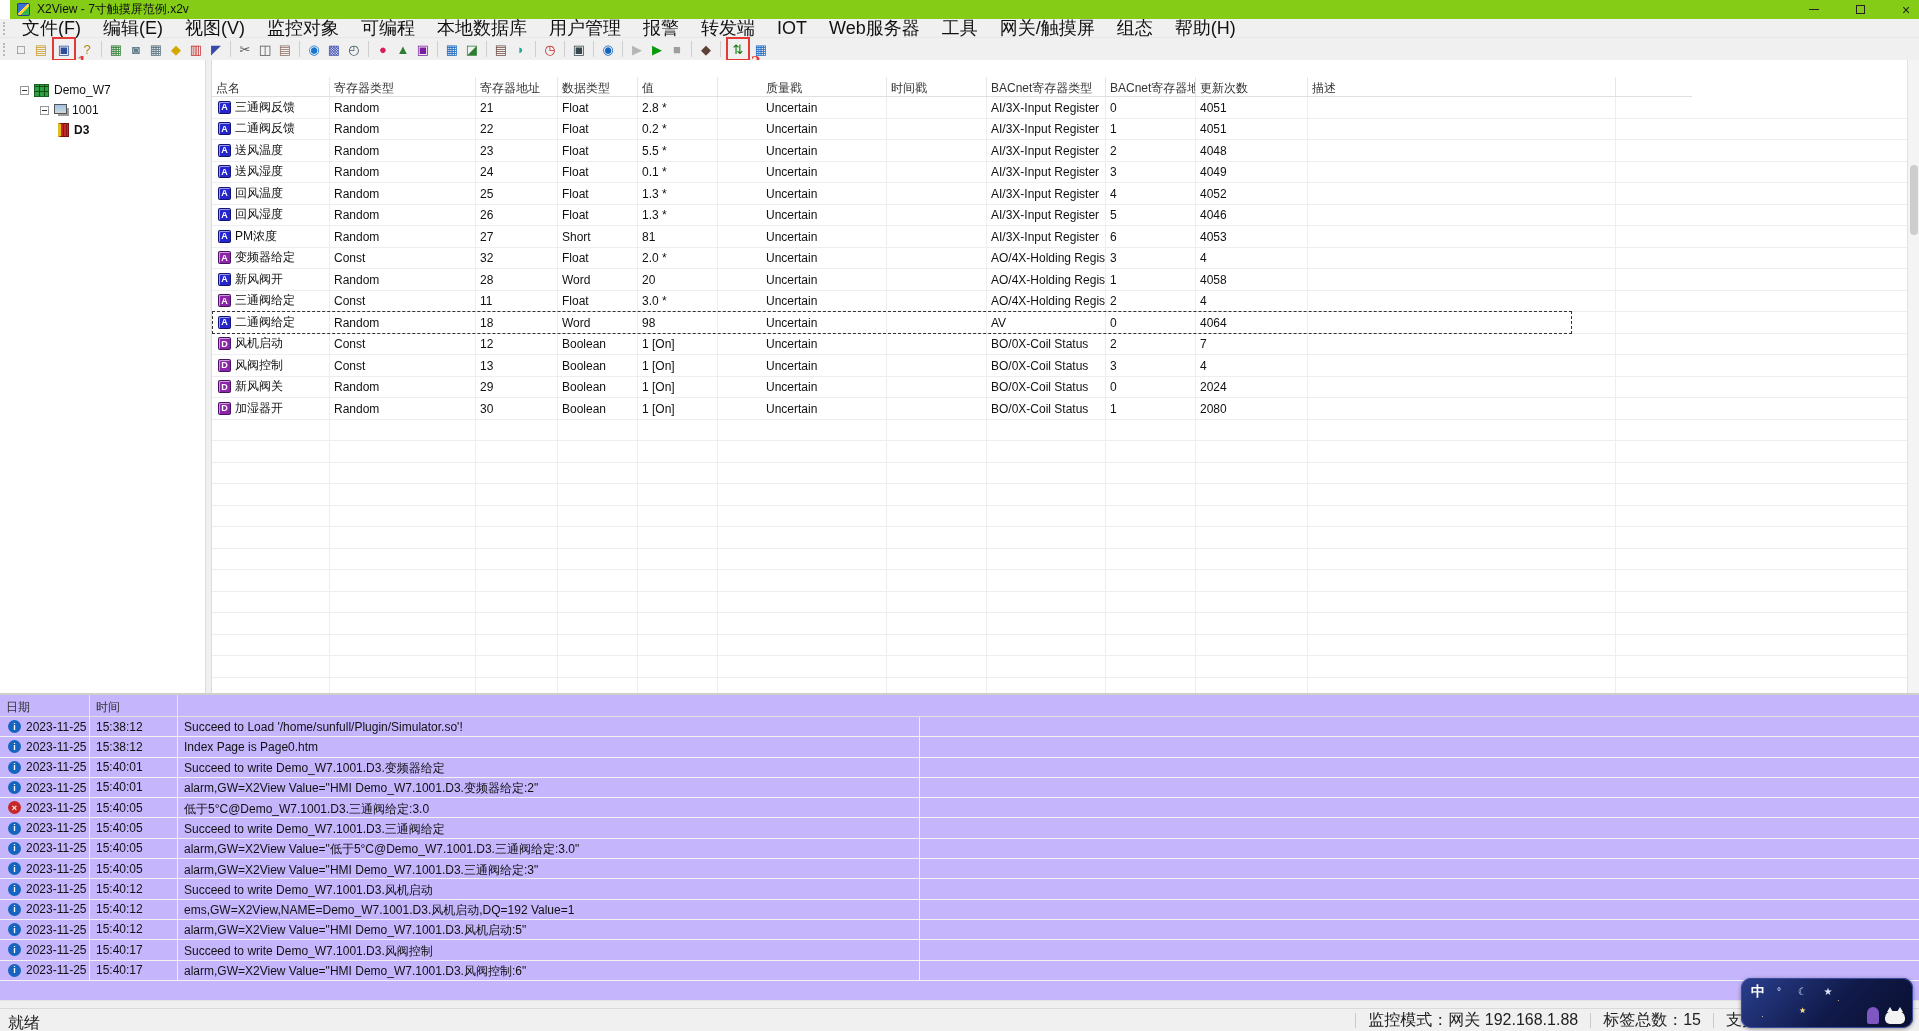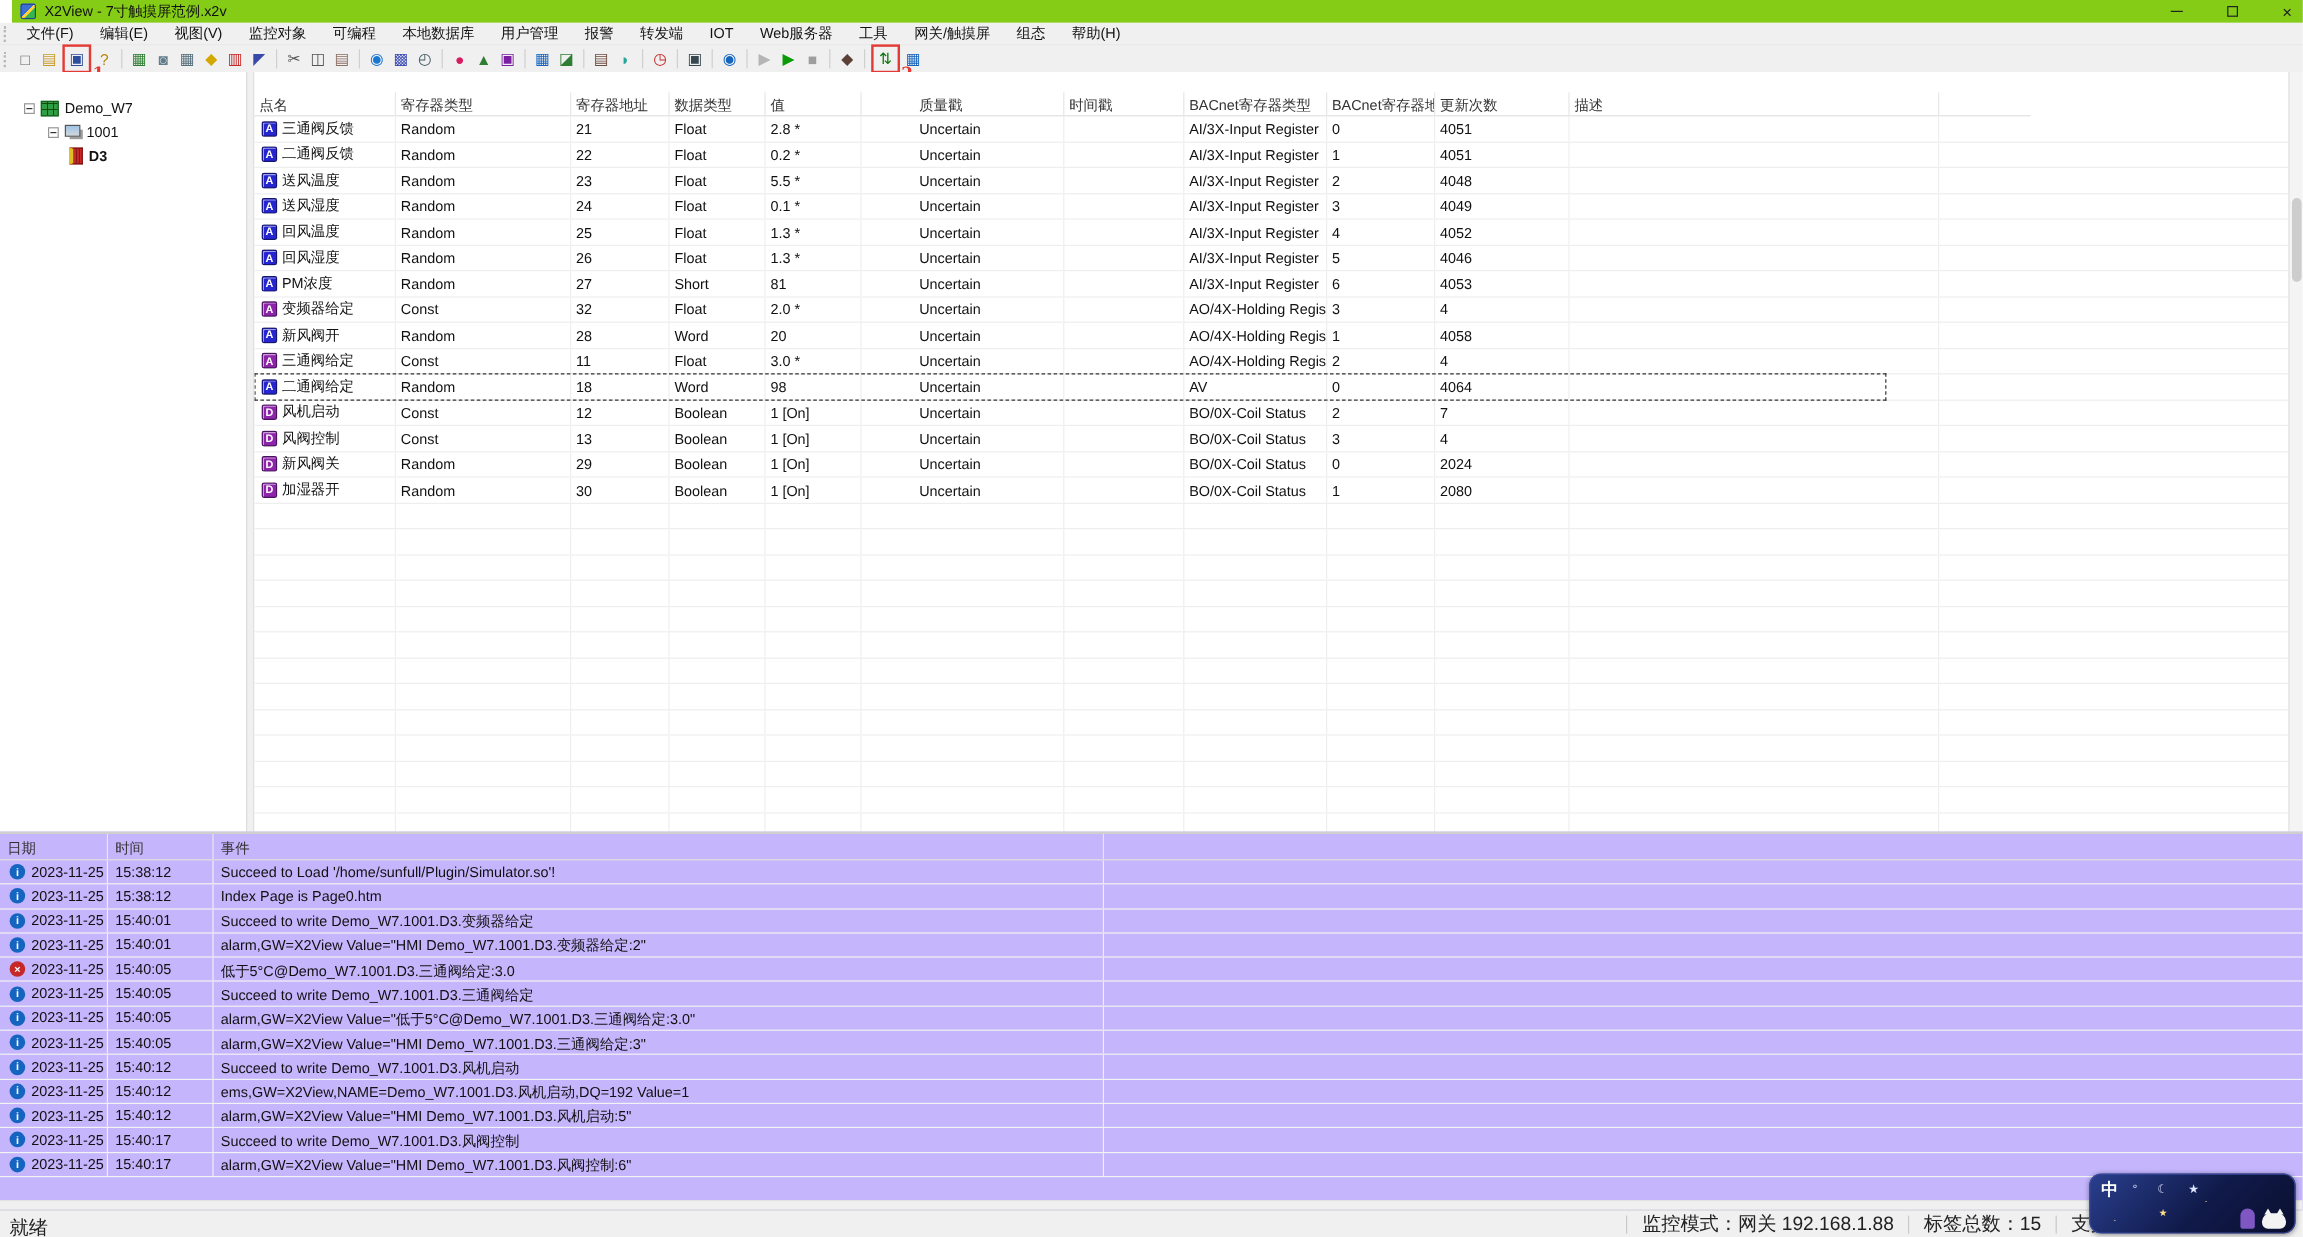--- a/index.html
+++ b/index.html
@@ -15,21 +15,21 @@
   .wincontrols{position:absolute;right:0;top:0;height:19px;display:flex;}
   .winbtn{width:46px;height:19px;display:flex;align-items:center;justify-content:center;color:#222;}
   .min-glyph{width:10px;height:1px;background:#222;}
   .max-glyph{width:9px;height:9px;border:1px solid #222;}
   .close-glyph{font-size:14px;line-height:14px;color:#222;}
 
   
   .menubar{position:absolute;left:0;top:19px;width:100%;height:19px;background:#f0f0f0;
     border-bottom:1px solid #e7e7e7;display:flex;align-items:center;}
   .draghandle{width:4px;height:13px;border-left:2px dotted #b9b9b9;margin:0 4px 0 3px;flex:none;}
-  .menuitem{padding:0 11px;font-size:12px;height:19px;line-height:18px;color:#111;white-space:nowrap;}
+  .menuitem{padding:0 11px;font-size:18px;height:19px;line-height:18px;color:#111;white-space:nowrap;}
 
   
   .toolbar{position:absolute;left:0;top:38px;width:100%;height:22px;background:#f0f0f0;display:flex;align-items:center;}
   .tsep{width:1px;height:16px;background:#cfcfcf;margin:0 4px;flex:none;}
   .tbtn{width:20px;height:20px;display:flex;align-items:center;justify-content:center;font-size:13px;flex:none;cursor:default;}
   .redbox{position:relative;border:2px solid #e43a35;margin:0 1px;display:flex;align-items:center;flex:none;}
   .ann{position:absolute;left:calc(100% + 3px);top:calc(100% - 5px);color:#e43a35;font-size:14px;font-weight:bold;
     font-family:"DejaVu Serif","Liberation Serif",serif;}
 
   
@@ -681,21 +681,20 @@
       </div>
   </div>
   <div class="vscroll">
     <div class="vthumb"></div>
   </div>
 
   <div class="logpanel">
     <div class="loghead" id="log-head">
         <div class="lhcell l0">日期</div>
         <div class="lhcell l1">时间</div>
-        <div class="lhcell l2">事件</div>
         <div class="lfill"></div>
       </div>
     <div id="log-body">
         <div class="lrow">
           <div class="lcell l0 datecell">
             <span class="lic info">i</span>
             <span>2023-11-25</span>
           </div>
           <div class="lcell l1">15:38:12</div>
           <div class="lcell l2">Succeed to Load  '/home/sunfull/Plugin/Simulator.so'!</div>

